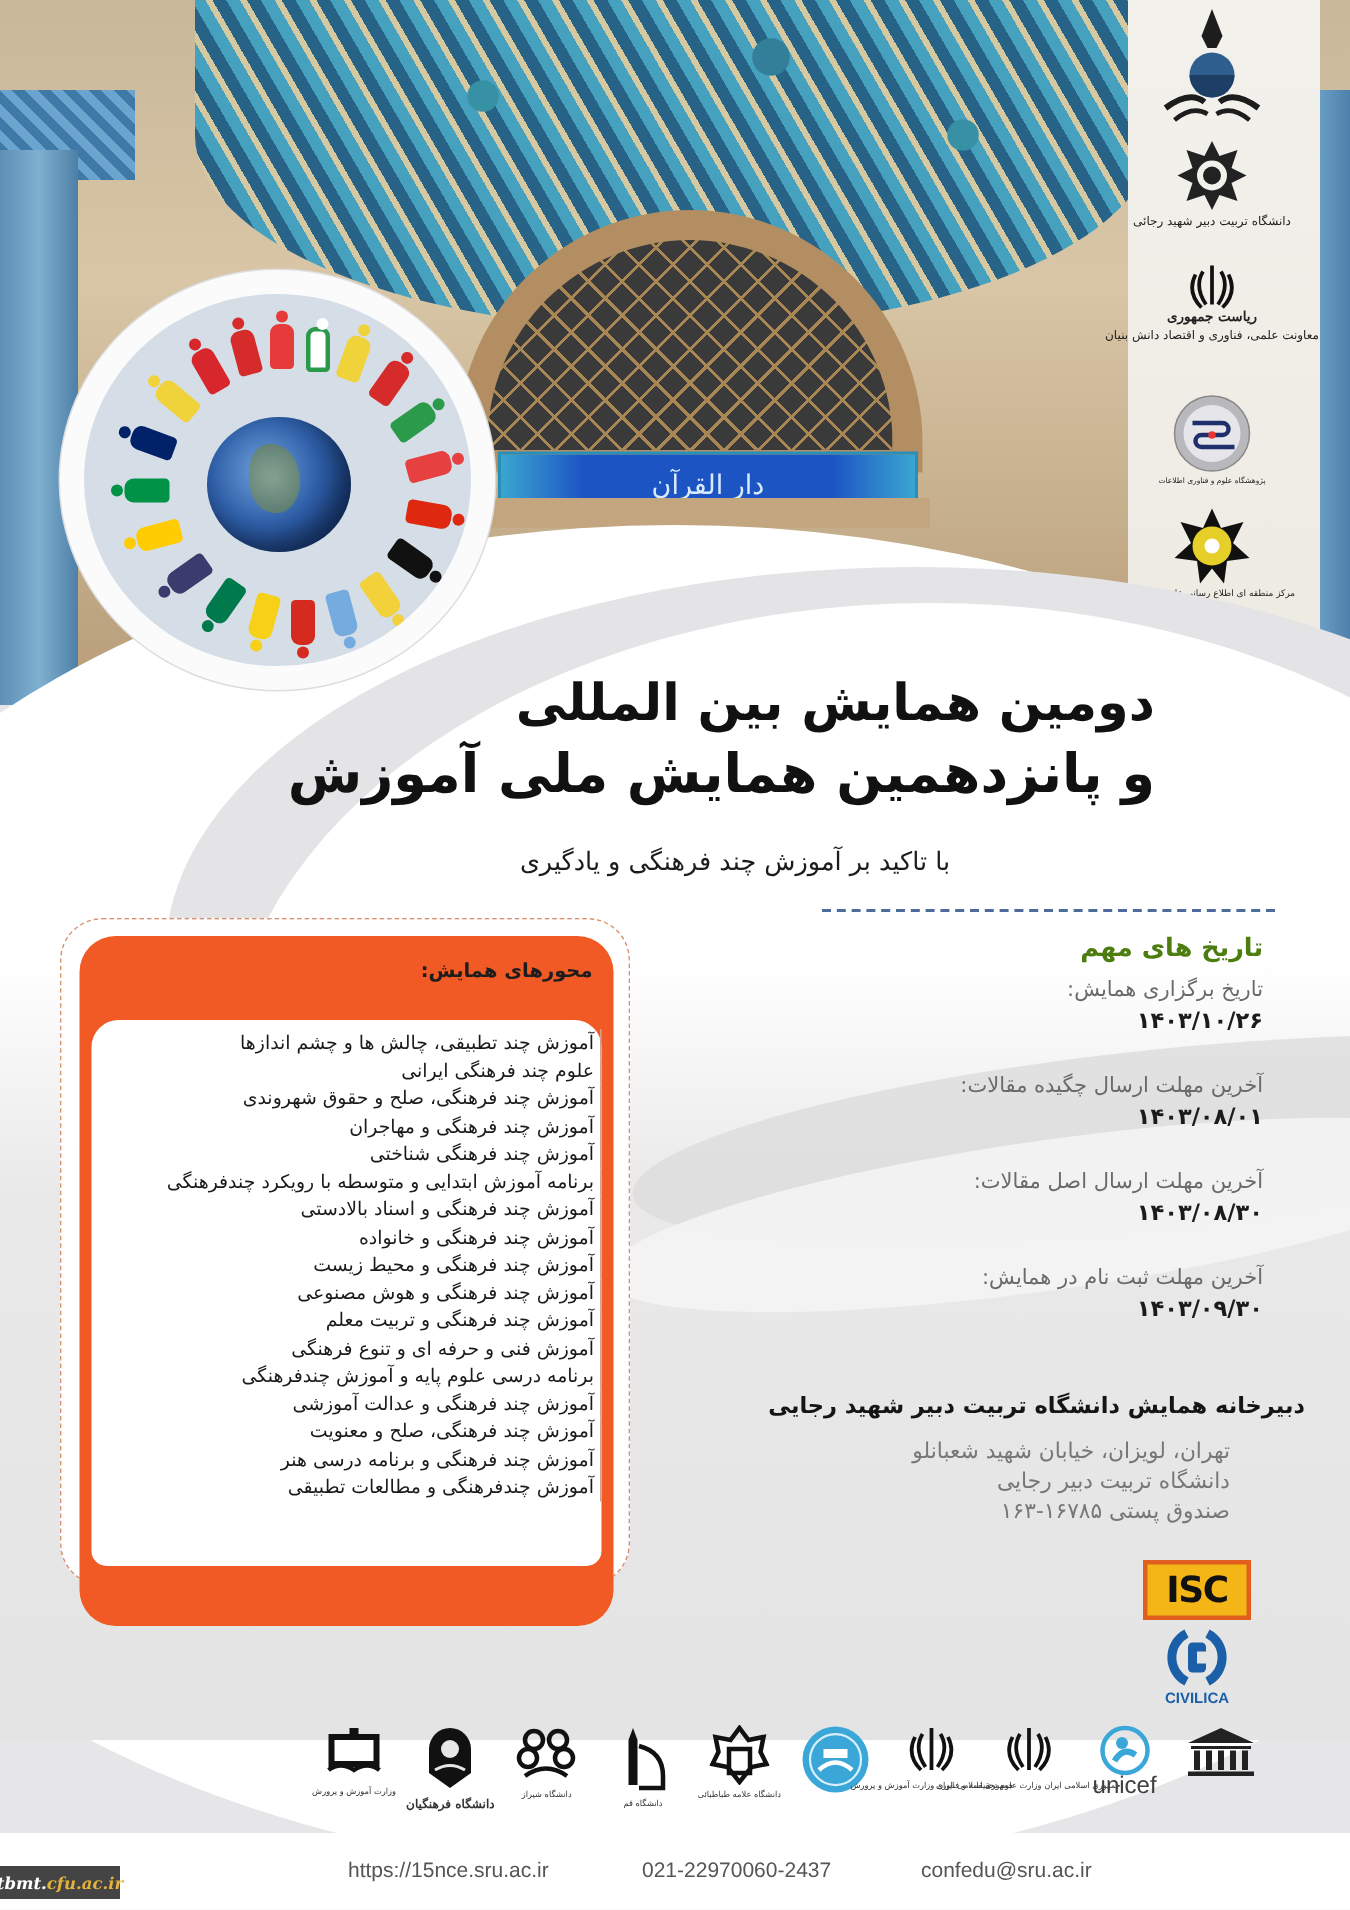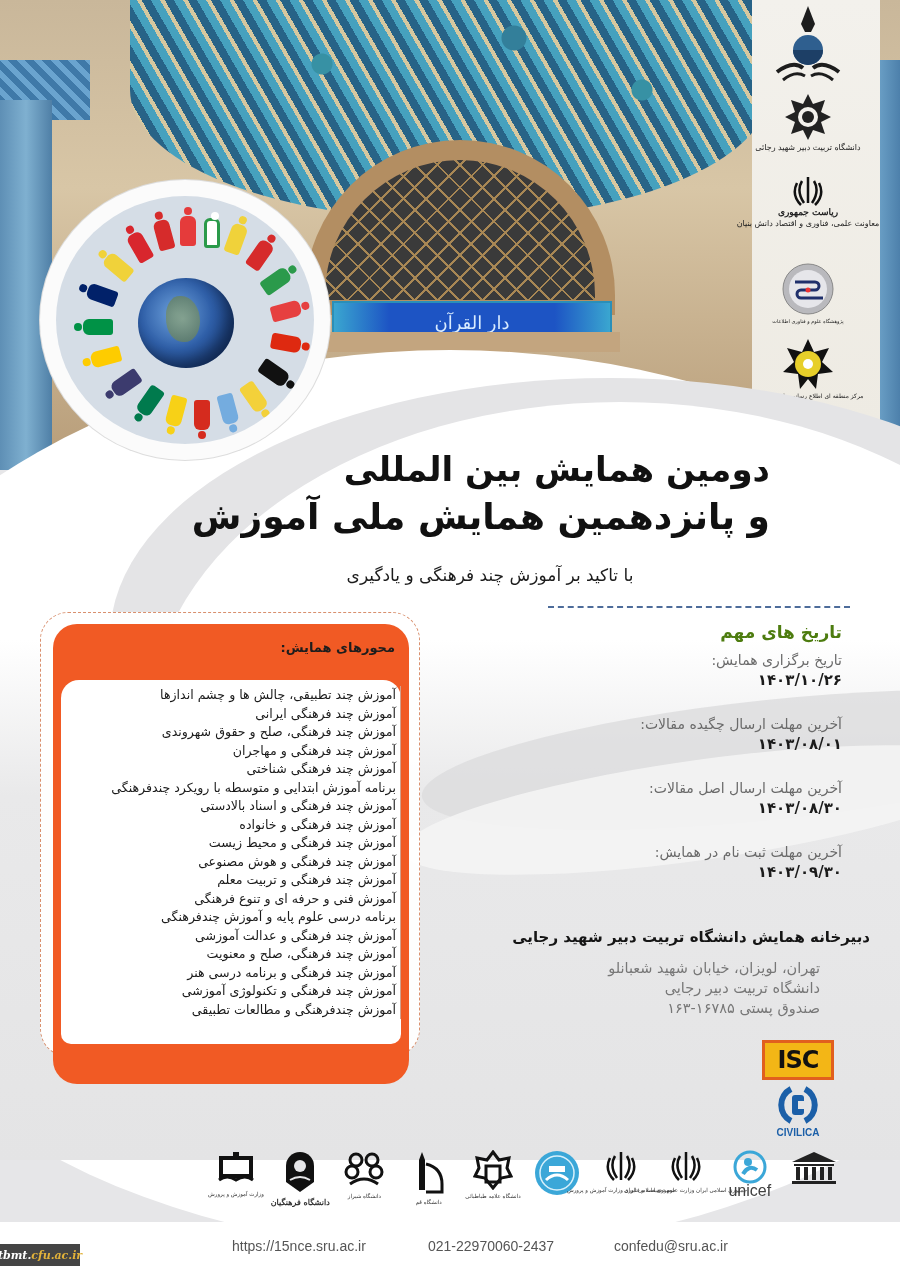--- a/index.html
+++ b/index.html
@@ -221,36 +221,35 @@
   <div class="subtitle">با تاکید بر آموزش چند فرهنگی و یادگیری</div>
 
   <div class="dash-right"></div>
 
   <div class="topics-outer"></div>
   <div class="topics-card">
     <div class="topics-head">محورهای همایش:</div>
     <div class="topics-body"></div>
     <ul class="topics-list">
       <li>آموزش چند تطبیقی، چالش ها و چشم اندازها</li>
-      <li>آموزش چند فرهنگی ایرانی</li>
+      <li>علوم چند فرهنگی ایرانی</li>
       <li>آموزش چند فرهنگی، صلح و حقوق شهروندی</li>
       <li>آموزش چند فرهنگی و مهاجران</li>
       <li>آموزش چند فرهنگی شناختی</li>
       <li>برنامه آموزش ابتدایی و متوسطه با رویکرد چندفرهنگی</li>
       <li>آموزش چند فرهنگی و اسناد بالادستی</li>
       <li>آموزش چند فرهنگی و خانواده</li>
       <li>آموزش چند فرهنگی و محیط زیست</li>
       <li>آموزش چند فرهنگی و هوش مصنوعی</li>
       <li>آموزش چند فرهنگی و تربیت معلم</li>
       <li>آموزش فنی و حرفه ای و تنوع فرهنگی</li>
       <li>برنامه درسی علوم پایه و آموزش چندفرهنگی</li>
       <li>آموزش چند فرهنگی و عدالت آموزشی</li>
       <li>آموزش چند فرهنگی، صلح و معنویت</li>
       <li>آموزش چند فرهنگی و برنامه درسی هنر</li>
-      <li>آموزش چند فرهنگی و تکنولوژی آموزشی</li>
       <li>آموزش چندفرهنگی و مطالعات تطبیقی</li>
     </ul>
   </div>
 
   <div class="dates">
     <div class="dates-title">تاریخ های مهم</div>
     <div class="date-item">
       <div class="date-label">تاریخ برگزاری همایش:</div>
       <div class="date-value">۱۴۰۳/۱۰/۲۶</div>
     </div>

